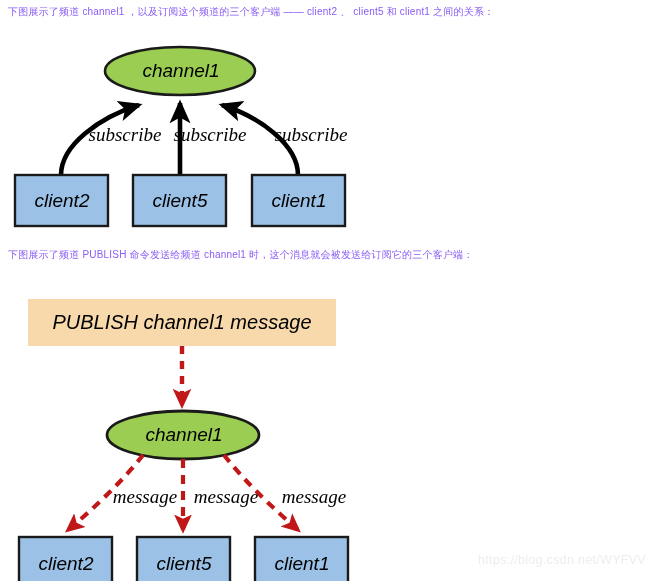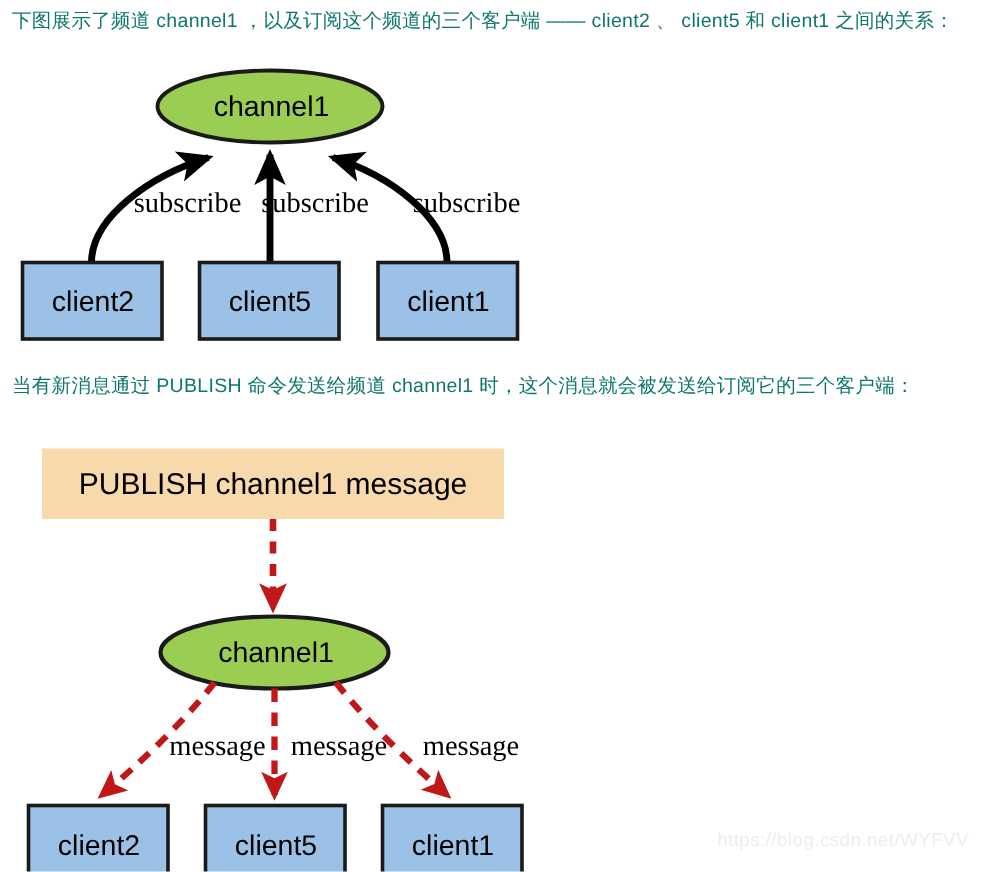--- a/index.html
+++ b/index.html
@@ -10,32 +10,33 @@
   body {
     width: 660px;
     height: 581px;
     position: relative;
     font-family: "Liberation Sans", "DejaVu Sans", sans-serif;
     overflow: hidden;
   }
   .prose {
     position: absolute;
     left: 8px;
-    font-size: 13px;
-    color: #0f766e;
+    font-size: 10px;
+    color: #8b5cf6;
     white-space: nowrap;
     letter-spacing: 0.2px;
   }
   #intro-text { top: 5px; }
   #publish-text { top: 248px; }
 
   .diagram {
     position: absolute;
     left: 0;
     width: 660px;
+    font-style: italic;
   }
   #diagram-subscribe { top: 35px; height: 200px; }
   #diagram-publish   { top: 288px; height: 309px; }
 
   .diagram svg {
     display: block;
     width: 660px;
   }
 
   .node-label {
@@ -100,21 +101,21 @@
       <rect x="133" y="140" width="93" height="51" fill="#9BC2E6" stroke="#1a1a1a" stroke-width="2.4"></rect>
       <text class="node-label" x="180" y="167">client5</text>
     </g>
     <g>
       <rect x="252" y="140" width="93" height="51" fill="#9BC2E6" stroke="#1a1a1a" stroke-width="2.4"></rect>
       <text class="node-label" x="299" y="167">client1</text>
     </g>
   </svg>
 </div>
 
-<div class="prose" id="publish-text">当有新消息通过 PUBLISH 命令发送给频道 channel1 时，这个消息就会被发送给订阅它的三个客户端：</div>
+<div class="prose" id="publish-text">下图展示了频道 PUBLISH 命令发送给频道 channel1 时，这个消息就会被发送给订阅它的三个客户端：</div>
 
 <div class="diagram" id="diagram-publish">
   <svg viewBox="0 0 660 309" width="660" height="309" xmlns="http://www.w3.org/2000/svg">
     <defs>
       <marker id="arrow-red" viewBox="0 0 10 10" refX="8" refY="5" markerWidth="4.6" markerHeight="4.6" orient="auto-start-reverse">
         <path d="M 0 0.4 L 10 5 L 0 9.6 L 2.2 5 Z" fill="#C01818"></path>
       </marker>
     </defs>
 
     <g>

